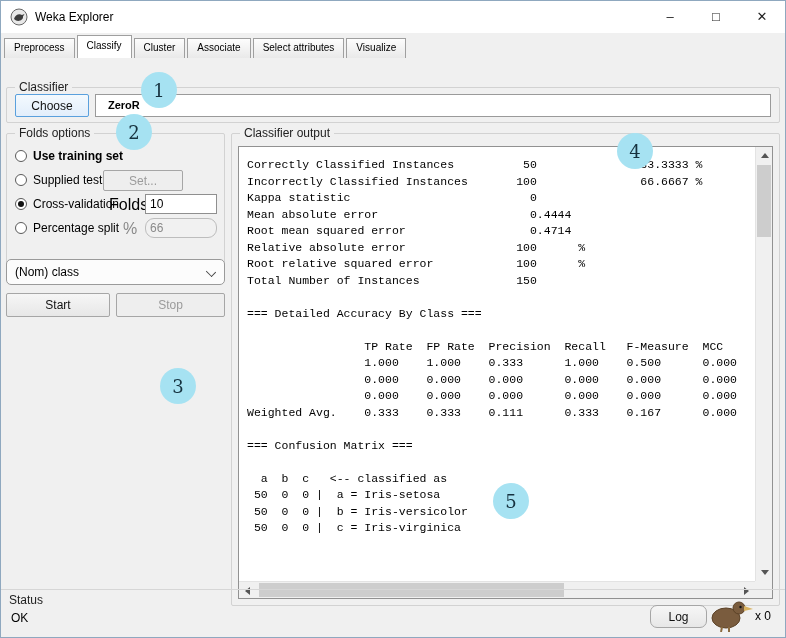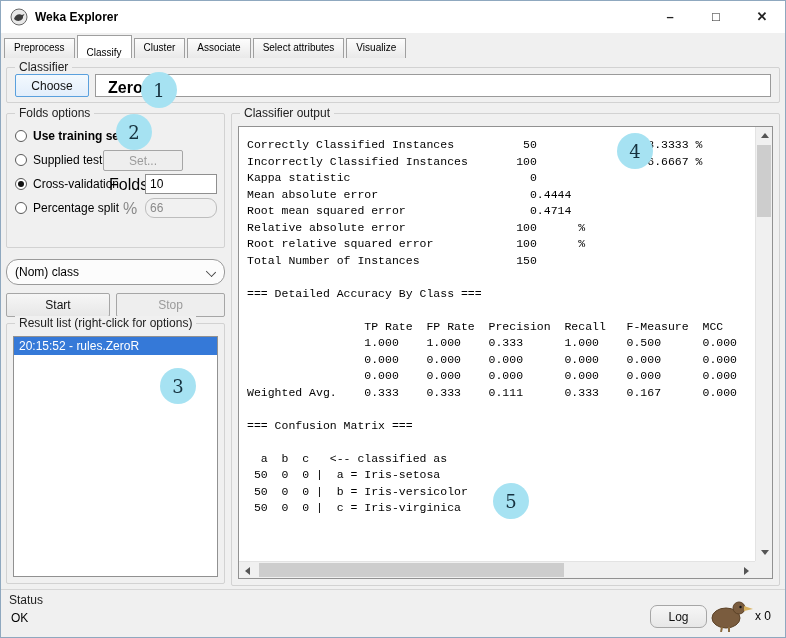--- a/index.html
+++ b/index.html
@@ -3,47 +3,47 @@
 <meta charset="utf-8">
 <style>
   * { margin:0; padding:0; box-sizing:border-box; }
   html,body { background:#fff; }
   body { font-family:"Liberation Sans", sans-serif; color:#000; }
 
   .window { position:relative; width:786px; height:638px; background:#f0f0f0;
             border:1px solid #8fa8bf; overflow:hidden; font-size:12px; }
 
   
-  .titlebar { position:absolute; left:0; top:0; right:0; height:32px; background:#fff;font-weight:bold; }
+  .titlebar { position:absolute; left:0; top:0; right:0; height:32px; background:#fff; }
   .app-icon { position:absolute; left:9px; top:7px; width:18px; height:18px; }
   .title-text { position:absolute; left:34px; top:9px; font-size:12px; }
   .win-btn { position:absolute; top:0; width:46px; height:31px; display:flex;
              align-items:center; justify-content:center; font-size:13px; color:#222; cursor:default; }
   .win-btn.min { right:92px; } .win-btn.max { right:46px; } .win-btn.close { right:0; }
 
   
   .tabbar { position:absolute; left:3px; top:34px; height:23px; display:flex; align-items:flex-end; z-index:3; }
   .tab { height:20px; padding:3px 9px 2px; border:1px solid #9f9f9f; border-bottom:none;
          background:linear-gradient(#fdfdfd,#e9e9e9); margin-right:2px; font-size:10px; white-space:nowrap; }
-  .tab.active { height:23px; background:#fff; padding-top:11px; }
-
-  
-  .groupbox { position:absolute; border:1px solid #d2d2d2; border-radius:2px; }
+  .tab.active { height:23px; background:#fff; padding-top:4px; }
+
+  
+  .groupbox { position:absolute; border:1px solid #d2d2d2; border-radius:2px;margin-top:20px; }
   .gb-label { position:absolute; top:-8px; left:8px; background:#f0f0f0; padding:0 4px;
               font-size:12px; color:#222; white-space:nowrap; }
 
   
   .gb-classifier { left:5px; top:66px; width:774px; height:36px; }
   .btn { background:linear-gradient(#f6f6f6,#e7e7e7); border:1px solid #a6a6a6; border-radius:2px;
          font-size:12px; text-align:center; color:#111; font-family:"Liberation Sans",sans-serif; }
   .btn.disabled { color:#9b9b9b; background:#eeeeee; }
   .choose-btn { position:absolute; left:8px; top:6px; width:74px; height:23px;
                 border:1px solid var(--focus,#5aa0dd); background:linear-gradient(#f3f9fe,#e2eefb);text-align:center; }
   .scheme-field { position:absolute; left:88px; top:6px; right:8px; height:23px; background:#fff;
-                  border:1px solid #9a9a9a; font-weight:bold; padding:4px 12px; font-size:16px; }
+                  border:1px solid #9a9a9a; font-weight:bold; padding:4px 12px; font-size:11px; }
 
   
   .gb-testoptions { left:5px; top:112px; width:219px; height:135px; }
   .opt-row { position:absolute; left:8px; height:16px; display:flex; align-items:center; }
   .radio { width:12px; height:12px; border:1px solid #5a5a5a; border-radius:50%; background:#fff;
            margin-right:6px; position:relative; flex:none; }
   .radio.checked::after { content:""; position:absolute; left:2px; top:2px; width:6px; height:6px;
            border-radius:50%; background:#111; }
   .opt-label { font-size:12px; }
   .opt-label.dim { color:#8a8a8a; }
@@ -51,21 +51,21 @@
   .field { position:absolute; width:72px; height:20px; border:1px solid #8f8f8f; background:#fff;
            font-size:12px; padding:1px 4px; font-family:"Liberation Sans",sans-serif; }
   .field.disabled { background:#f1f1f1; color:#8a8a8a; border-color:#bdbdbd;border-radius:9px; }
   .folds-field { left:138px; top:60px; }
   .pct-field { left:138px; top:84px; }
   .inline-lbl { position:absolute; font-size:16px; }
   .more-btn { position:absolute; left:8px; top:110px; width:203px; height:23px; }
 
   
   .combo { position:absolute; left:5px; top:258px; width:219px; height:26px; background:#fcfcfc;
-           border:1px solid #9a9a9a; border-radius:12px; display:flex; align-items:center; padding:0 8px; }
+           border:1px solid #9a9a9a; border-radius:5px; display:flex; align-items:center; padding:0 8px; }
   .combo-text { font-size:12px; }
   .chev { position:absolute; right:9px; top:8px; width:8px; height:8px;
           border-right:1.6px solid #444; border-bottom:1.6px solid #444; transform:rotate(45deg) scaleY(.8); }
 
   .start-btn { position:absolute; left:5px; top:292px; width:104px; height:24px; }
   .stop-btn  { position:absolute; left:115px; top:292px; width:109px; height:24px; }
 
   
   .gb-results { left:5px; top:322px; width:219px; height:261px; }
   .result-list { position:absolute; left:6px; top:12px; right:6px; bottom:6px; background:#fff;
@@ -183,26 +183,20 @@
   </div>
 
   <div class="combo">
     <span class="combo-text">(Nom) class</span>
     <span class="chev"></span>
   </div>
 
   <button class="btn start-btn">Start</button>
   <button class="btn disabled stop-btn">Stop</button>
 
-  <div class="groupbox gb-results">
-    <span class="gb-label">Result list (right-click for options)</span>
-    <div class="result-list">
-      <div class="result-item selected">20:15:52 - rules.ZeroR</div>
-    </div>
-  </div>
 
   <div class="groupbox gb-output">
     <span class="gb-label">Classifier output</span>
     <div class="output-scroll">
       <pre class="output-pre">Correctly Classified Instances          50               33.3333 %
 Incorrectly Classified Instances       100               66.6667 %
 Kappa statistic                          0
 Mean absolute error                      0.4444
 Root mean squared error                  0.4714
 Relative absolute error                100      %

